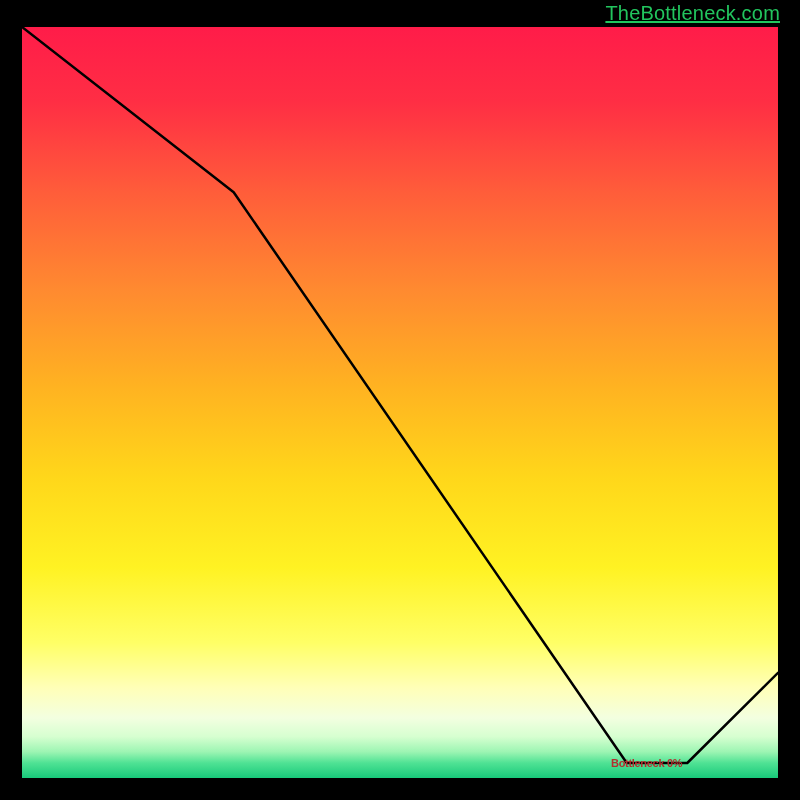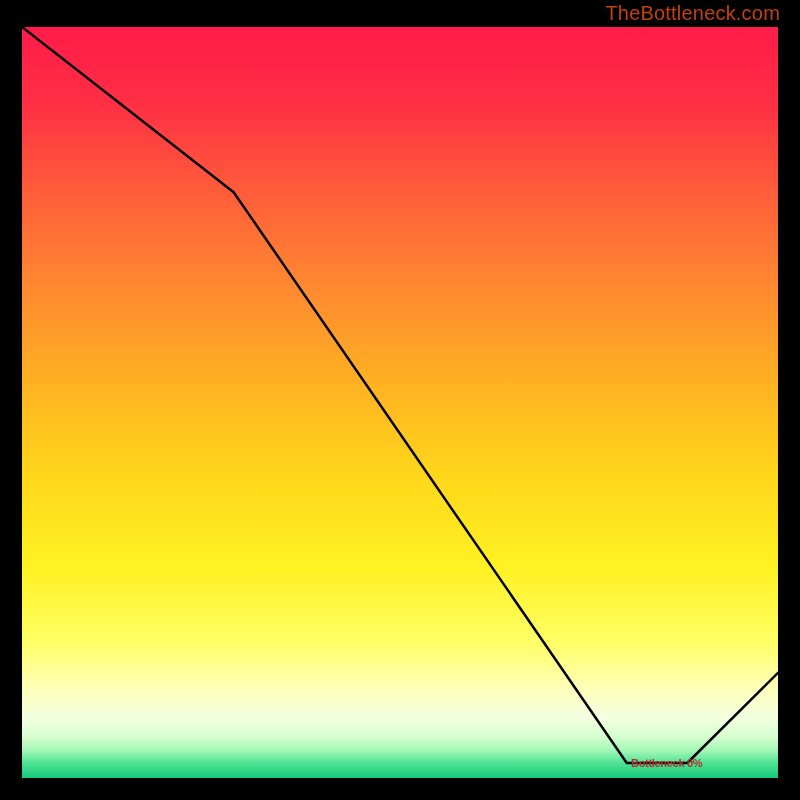--- a/index.html
+++ b/index.html
@@ -16,24 +16,25 @@
     left: 0;
     top: 0;
     width: 800px;
     height: 800px;
     background: #000;
   }
   .attribution {
     position: absolute;
     top: 2px;
     right: 20px;
-    color: #c2410c;
+    color: #22c55e;
     font-size: 20px;
     font-weight: 400;
     letter-spacing: 0.2px;
+    text-decoration: underline;
   }
   .plot {
     position: absolute;
     left: 20px;
     top: 25px;
     width: 760px;
     height: 755px;
     border: 2px solid #000;
     box-sizing: border-box;
     overflow: hidden;
@@ -83,16 +84,16 @@
             <stop offset="100%" stop-color="#18c97a"></stop>
           </linearGradient>
       </defs>
       <rect x="0" y="0" width="760" height="755" fill="url(#bg)"></rect>
     </svg>
 
     <svg class="curve" viewBox="0 0 760 755" preserveAspectRatio="none">
       <polyline id="series-path" fill="none" stroke="#000" stroke-width="2.5" stroke-linejoin="round" stroke-linecap="round" points="0.0,0.0 212.8,166.1 608.0,739.9 668.8,739.9 760.0,649.3"></polyline>
     </svg>
 
-    <div id="anno" class="bottom-label" style="left: 609px; top: 730.125px;">Bottleneck 0%</div>
+    <div id="anno" class="bottom-label" style="left: 589px; top: 730.125px;">Bottleneck 0%</div>
   </div>
 
 </div>
 
 </body></html>

